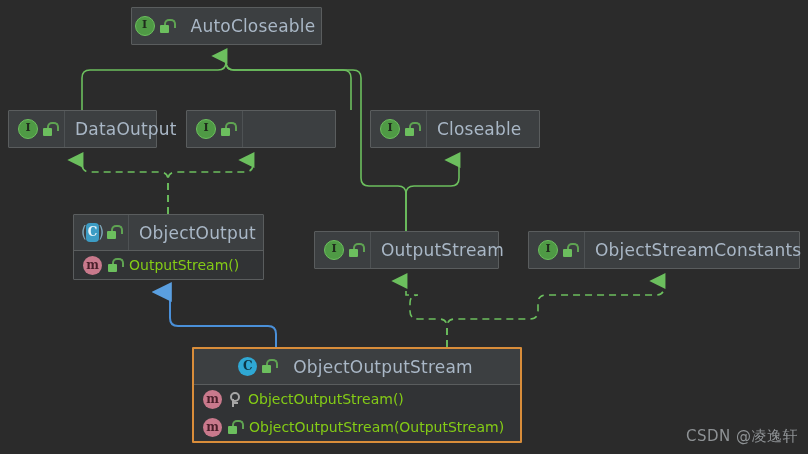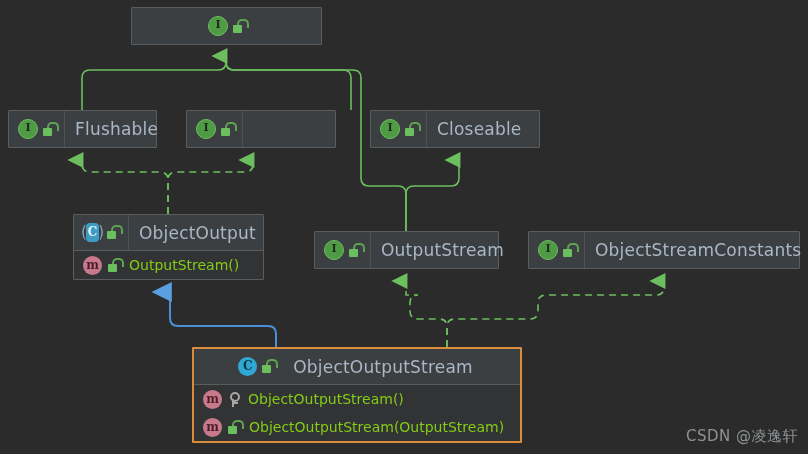--- a/index.html
+++ b/index.html
@@ -224,33 +224,34 @@
 
   <div class="node centered-header" style="left:131px; top:7px; width:191px;">
     <div class="node-header">
       <span class="icon-cell">
         <span class="ico ico-interface">I</span>
         <span class="ico ico-lock-public">
           <span class="shackle"></span>
             <span class="body"></span>
         </span>
       </span>
+      <span class="node-title">AutoCloseable</span>
     </div>
   </div>
 
   <div class="node" style="left:8px; top:110px; width:149px;">
     <div class="node-header">
       <span class="icon-cell">
         <span class="ico ico-interface">I</span>
         <span class="ico ico-lock-public">
           <span class="shackle"></span>
             <span class="body"></span>
         </span>
       </span>
-      <span class="node-title">Flushable</span>
+      <span class="node-title">DataOutput</span>
     </div>
   </div>
 
   <div class="node" style="left:186px; top:110px; width:150px;">
     <div class="node-header">
       <span class="icon-cell">
         <span class="ico ico-interface">I</span>
         <span class="ico ico-lock-public">
           <span class="shackle"></span>
             <span class="body"></span>

